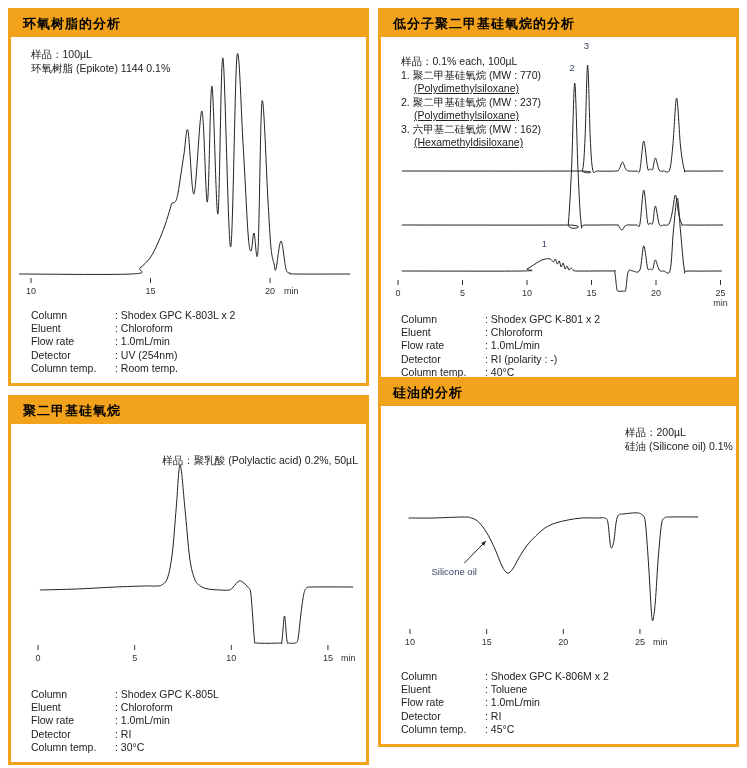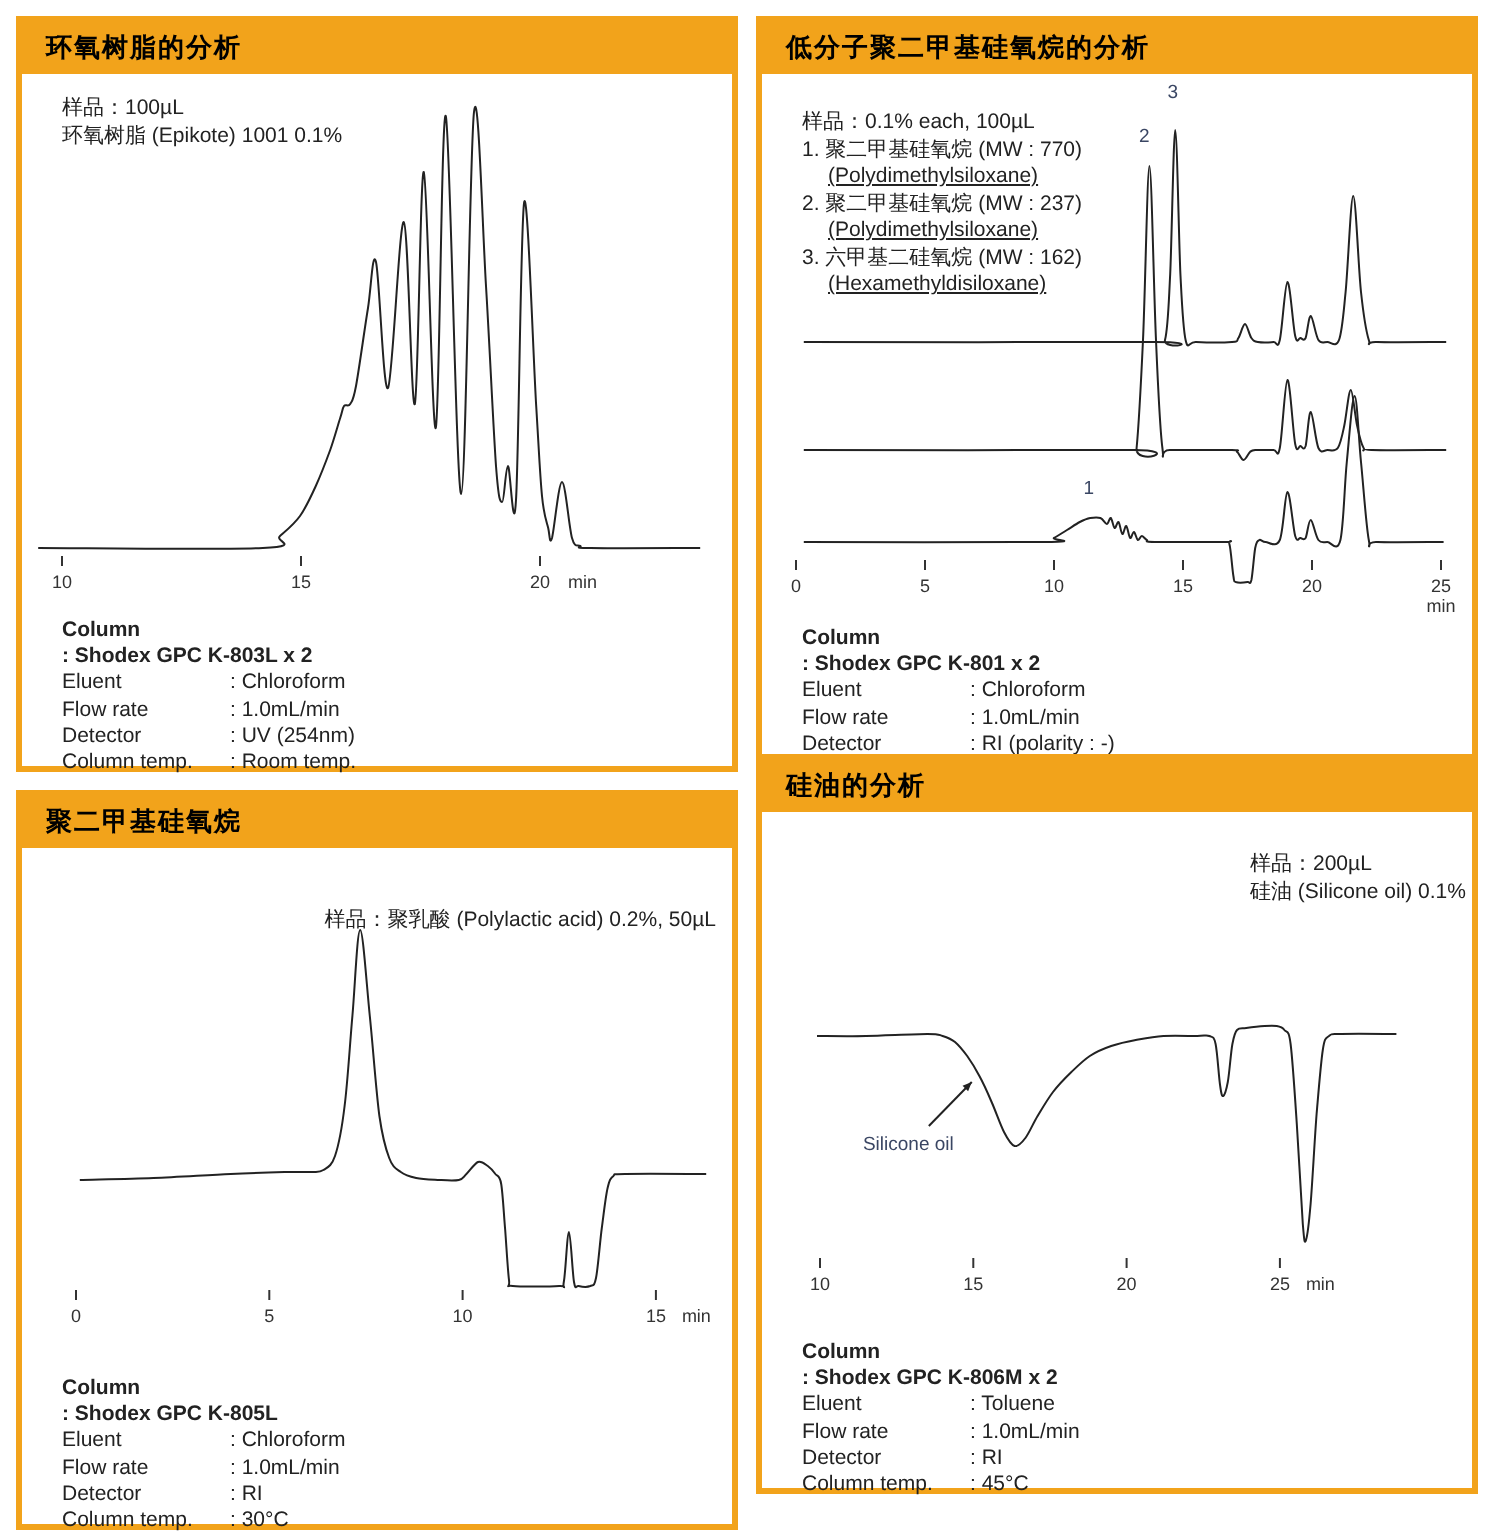--- a/index.html
+++ b/index.html
@@ -6,32 +6,32 @@
   body{width:747px;height:768px;position:relative;font-family:"Liberation Sans",sans-serif;color:#222;}
   .panel{position:absolute;box-sizing:border-box;background:#fff;border:3px solid #F2A31B;}
   .panel-header{height:26px;background:#F2A31B;color:#000000;font-weight:bold;font-size:13px;line-height:26px;padding-left:12px;letter-spacing:1px;}
   .panel-body{position:relative;width:100%;height:calc(100% - 26px);}
   .chart{position:absolute;left:0;top:0;}
   .sample{position:absolute;font-size:10.5px;line-height:13.5px;color:#222;}
   .sample .ind{padding-left:13px;text-decoration:underline;}
   .conds{position:absolute;left:20px;font-size:10.5px;line-height:13.2px;}
   .crow{display:flex;}
   .crow .clab{width:84px;flex:none;}
-  .crow.b{font-weight:bold;flex-direction:column;}
+  .crow.b{font-weight:normal;}
   svg text{font-family:"Liberation Sans",sans-serif;}
 </style>
 </head>
 <body>
 
 <div class="panel" style="left:8px;top:8px;width:361px;height:378px;">
   <div class="panel-header">环氧树脂的分析</div>
   <div class="panel-body">
     <div class="sample" style="left:20px;top:11px;" id="sample0">
         <div>样品：100µL</div>
-        <div>环氧树脂 (Epikote) 1001  0.1%</div>
+        <div>环氧树脂 (Epikote) 1144  0.1%</div>
       </div>
     <svg class="chart" id="chart0" width="355" height="270" viewBox="0 0 355 270">
         <path d="M 8.1 237.0 C 26.8 237.0 100.2 238.0 120.4 237.0 C 140.5 236.0 125.9 233.7 129.0 231.0 C 132.1 228.3 136.0 225.2 139.0 221.0 C 142.0 216.8 144.4 211.5 146.9 206.0 C 149.4 200.5 152.0 193.7 154.1 188.0 C 156.1 182.3 157.9 175.7 159.1 172.0 C 160.3 168.3 160.2 167.2 161.0 166.0 C 161.8 164.8 163.1 166.7 164.1 165.0 C 165.1 163.3 165.5 164.0 167.0 156.0 C 168.5 148.0 171.3 127.3 173.0 117.0 C 174.6 106.7 175.3 87.3 177.0 94.0 C 178.7 100.7 180.7 160.3 183.0 157.0 C 185.3 153.7 188.7 72.7 190.9 74.0 C 193.1 75.3 194.7 169.2 196.4 165.0 C 198.1 160.8 199.2 47.0 200.9 49.0 C 202.7 51.0 205.1 181.7 206.9 177.0 C 208.7 172.3 209.8 15.5 211.9 21.0 C 214.0 26.5 217.2 210.3 219.6 210.0 C 221.9 209.7 223.9 36.3 226.0 19.0 C 228.1 1.7 230.2 76.5 232.0 106.0 C 233.8 135.5 235.7 178.0 237.0 196.0 C 238.4 214.0 239.1 214.0 240.1 214.0 C 241.1 214.0 241.8 196.2 243.0 196.0 C 244.1 195.8 245.7 235.0 247.0 213.0 C 248.4 191.0 249.4 71.8 251.1 64.0 C 252.8 56.2 255.6 141.5 257.1 166.0 C 258.6 190.5 259.0 200.8 260.0 211.0 C 261.0 221.2 262.2 223.5 263.1 227.0 C 263.9 230.5 263.8 235.8 265.0 232.0 C 266.1 228.2 268.3 204.0 270.0 204.0 C 271.7 204.0 273.5 226.7 275.0 232.0 C 276.5 237.3 277.6 235.2 279.1 236.0 C 280.6 236.8 274.1 236.8 284.1 237.0 C 294.1 237.2 329.9 237.0 339.1 237.0" fill="none" stroke="#222222" stroke-width="1"></path>
         <line x1="20" y1="241" x2="20" y2="246" stroke="#333333" stroke-width="1"></line>
         <text x="20" y="257" font-size="9" fill="#333333" text-anchor="middle">10</text>
         <line x1="139.5" y1="241" x2="139.5" y2="246" stroke="#333333" stroke-width="1"></line>
         <text x="139.5" y="257" font-size="9" fill="#333333" text-anchor="middle">15</text>
         <line x1="259" y1="241" x2="259" y2="246" stroke="#333333" stroke-width="1"></line>
         <text x="259" y="257" font-size="9" fill="#333333" text-anchor="middle">20</text>
         <text x="273" y="257" font-size="9" fill="#333333" text-anchor="start">min</text>

